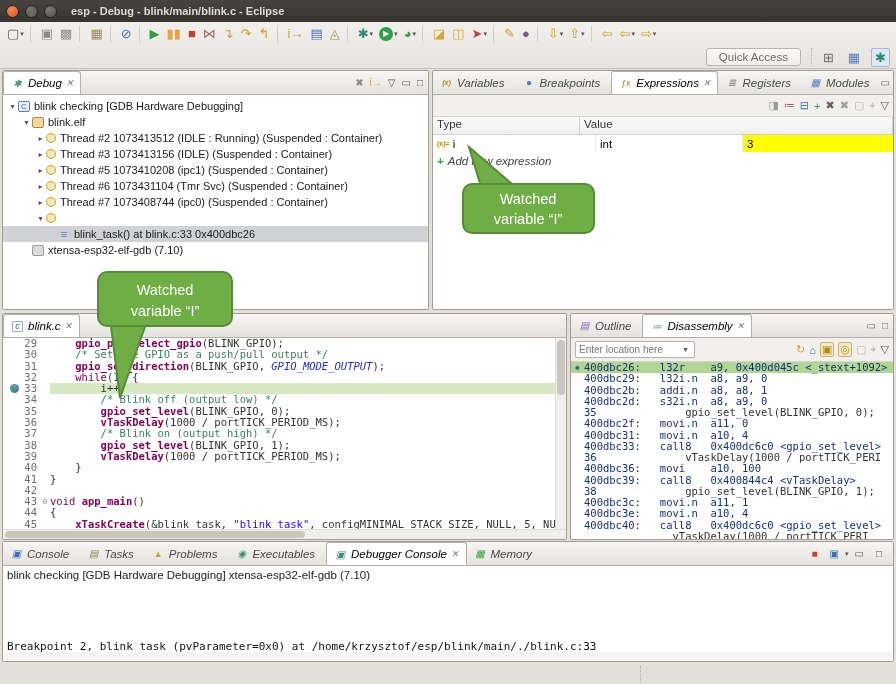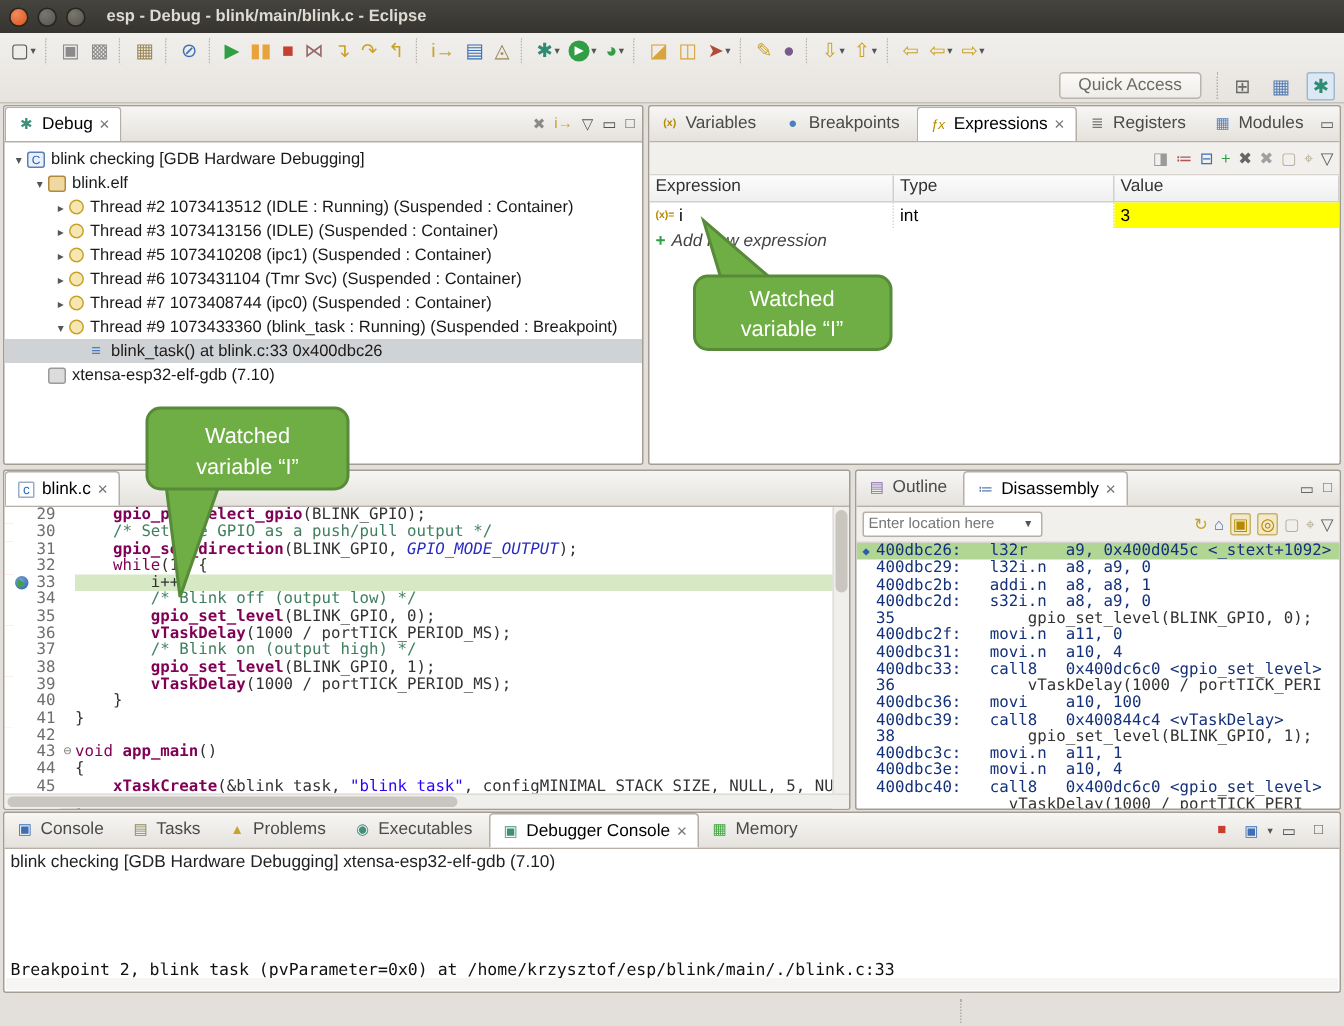--- a/index.html
+++ b/index.html
@@ -31,21 +31,21 @@
   .persp{display:flex;align-items:center;gap:8px;}
   .persp .vsep{border-left:1px dotted #b3aea6;height:18px;}
   .pbtn{font-size:13px;padding:1px 3px;border-radius:2px;}
   .pbtn.active{border:1px solid #9fb9d0;background:#dce8f3;}
 
   
   .panel{position:absolute;background:#fff;border:1px solid #a39d93;border-radius:2px;box-sizing:border-box;
     overflow:hidden;}
   .tabbar{height:23px;background:linear-gradient(#f7f6f4,#e5e2dd);border-bottom:1px solid #b5afa7;
     display:flex;align-items:flex-end;}
-  .tabs{display:flex;height:100%;align-items:flex-start;flex:0 1 auto;}
+  .tabs{display:flex;height:100%;align-items:center;flex:0 1 auto;font-style:italic;}
   .tab{display:flex;align-items:center;gap:4px;padding:0 7px;height:22px;font-size:11.5px;color:#4a4a4a;}
   .tab.active{background:#fff;border:1px solid #b5afa7;border-bottom:none;border-radius:3px 3px 0 0;
     color:#000;height:22px;}
   .tclose{font-size:9px;color:#777;}
   .tabbar-right{margin-left:auto;display:flex;align-items:center;gap:6px;padding-right:5px;height:100%;}
   .mmi{font-size:10px;color:#666;}
   .tabic{display:inline-flex;align-items:center;justify-content:center;width:13px;font-size:10px;}
 
   
   .debug-icon::before{content:"✱";color:#3f8f7a;}
@@ -443,21 +443,20 @@
 
         <div class="trow ind2">
           <span class="arr">▸</span>
           <span class="ti thread"></span>
           <span>Thread #7 1073408744 (ipc0) (Suspended : Container)</span>
         </div>
 
         <div class="trow ind2">
           <span class="arr">▾</span>
           <span class="ti thread"></span>
-          <span>Thread #9 1073433360 (blink_task : Running) (Suspended : Breakpoint)</span>
         </div>
 
         <div class="trow ind3 selected">
           <span class="arr"></span>
           <span class="ti frame"></span>
           <span>blink_task() at blink.c:33 0x400dbc26</span>
         </div>
 
         <div class="trow ind1">
           <span class="arr"></span>
@@ -521,21 +520,20 @@
         <span class="vti" style="color: rgb(160, 160, 160);">✖</span>
 
         <span class="vti" style="color: rgb(184, 176, 154);">▢</span>
 
         <span class="vti" style="color: rgb(184, 176, 154);">⌖</span>
 
         <span class="vti" style="color: rgb(85, 85, 85);">▽</span>
       </div>
     <div class="exp-table">
       <div class="exp-head">
-        <div class="col-expression">Expression</div>
         <div class="col-type">Type</div>
         <div class="col-value">Value</div>
       </div>
       <div>
 
           <div class="exp-row">
             <div class="col-expression">
               <span class="wexp-ic">(x)=</span>
               <span>i</span>
             </div>

